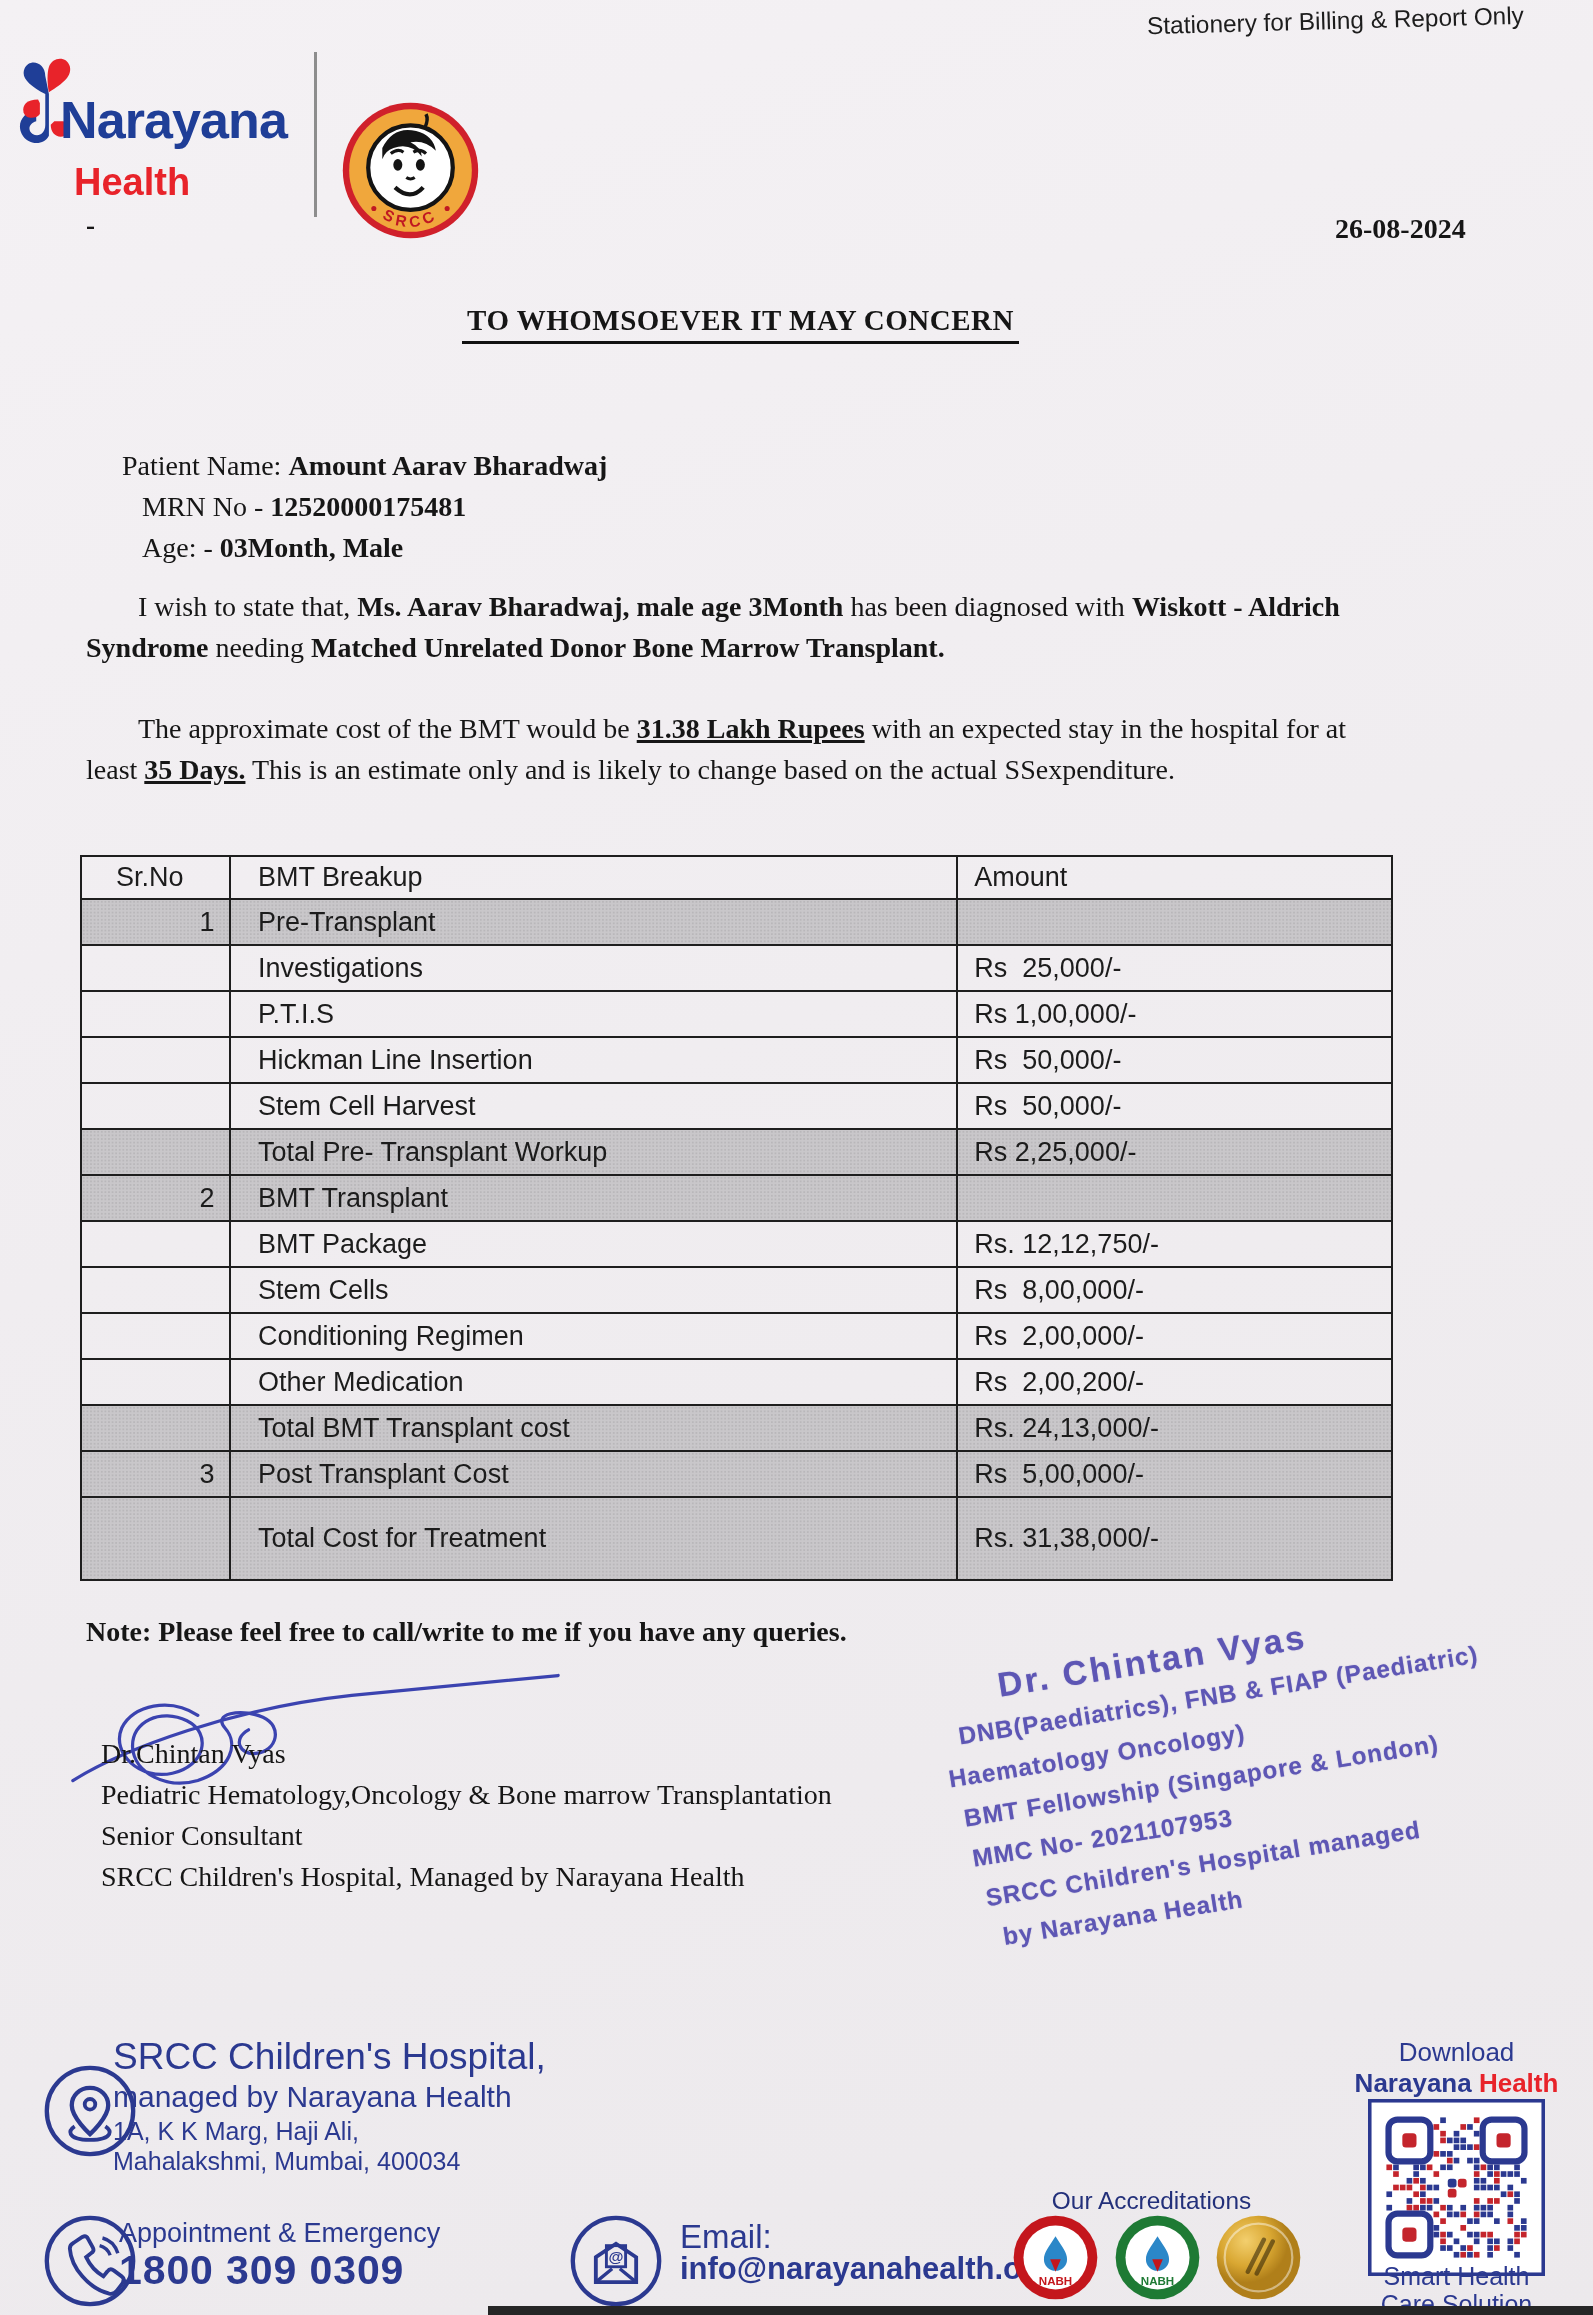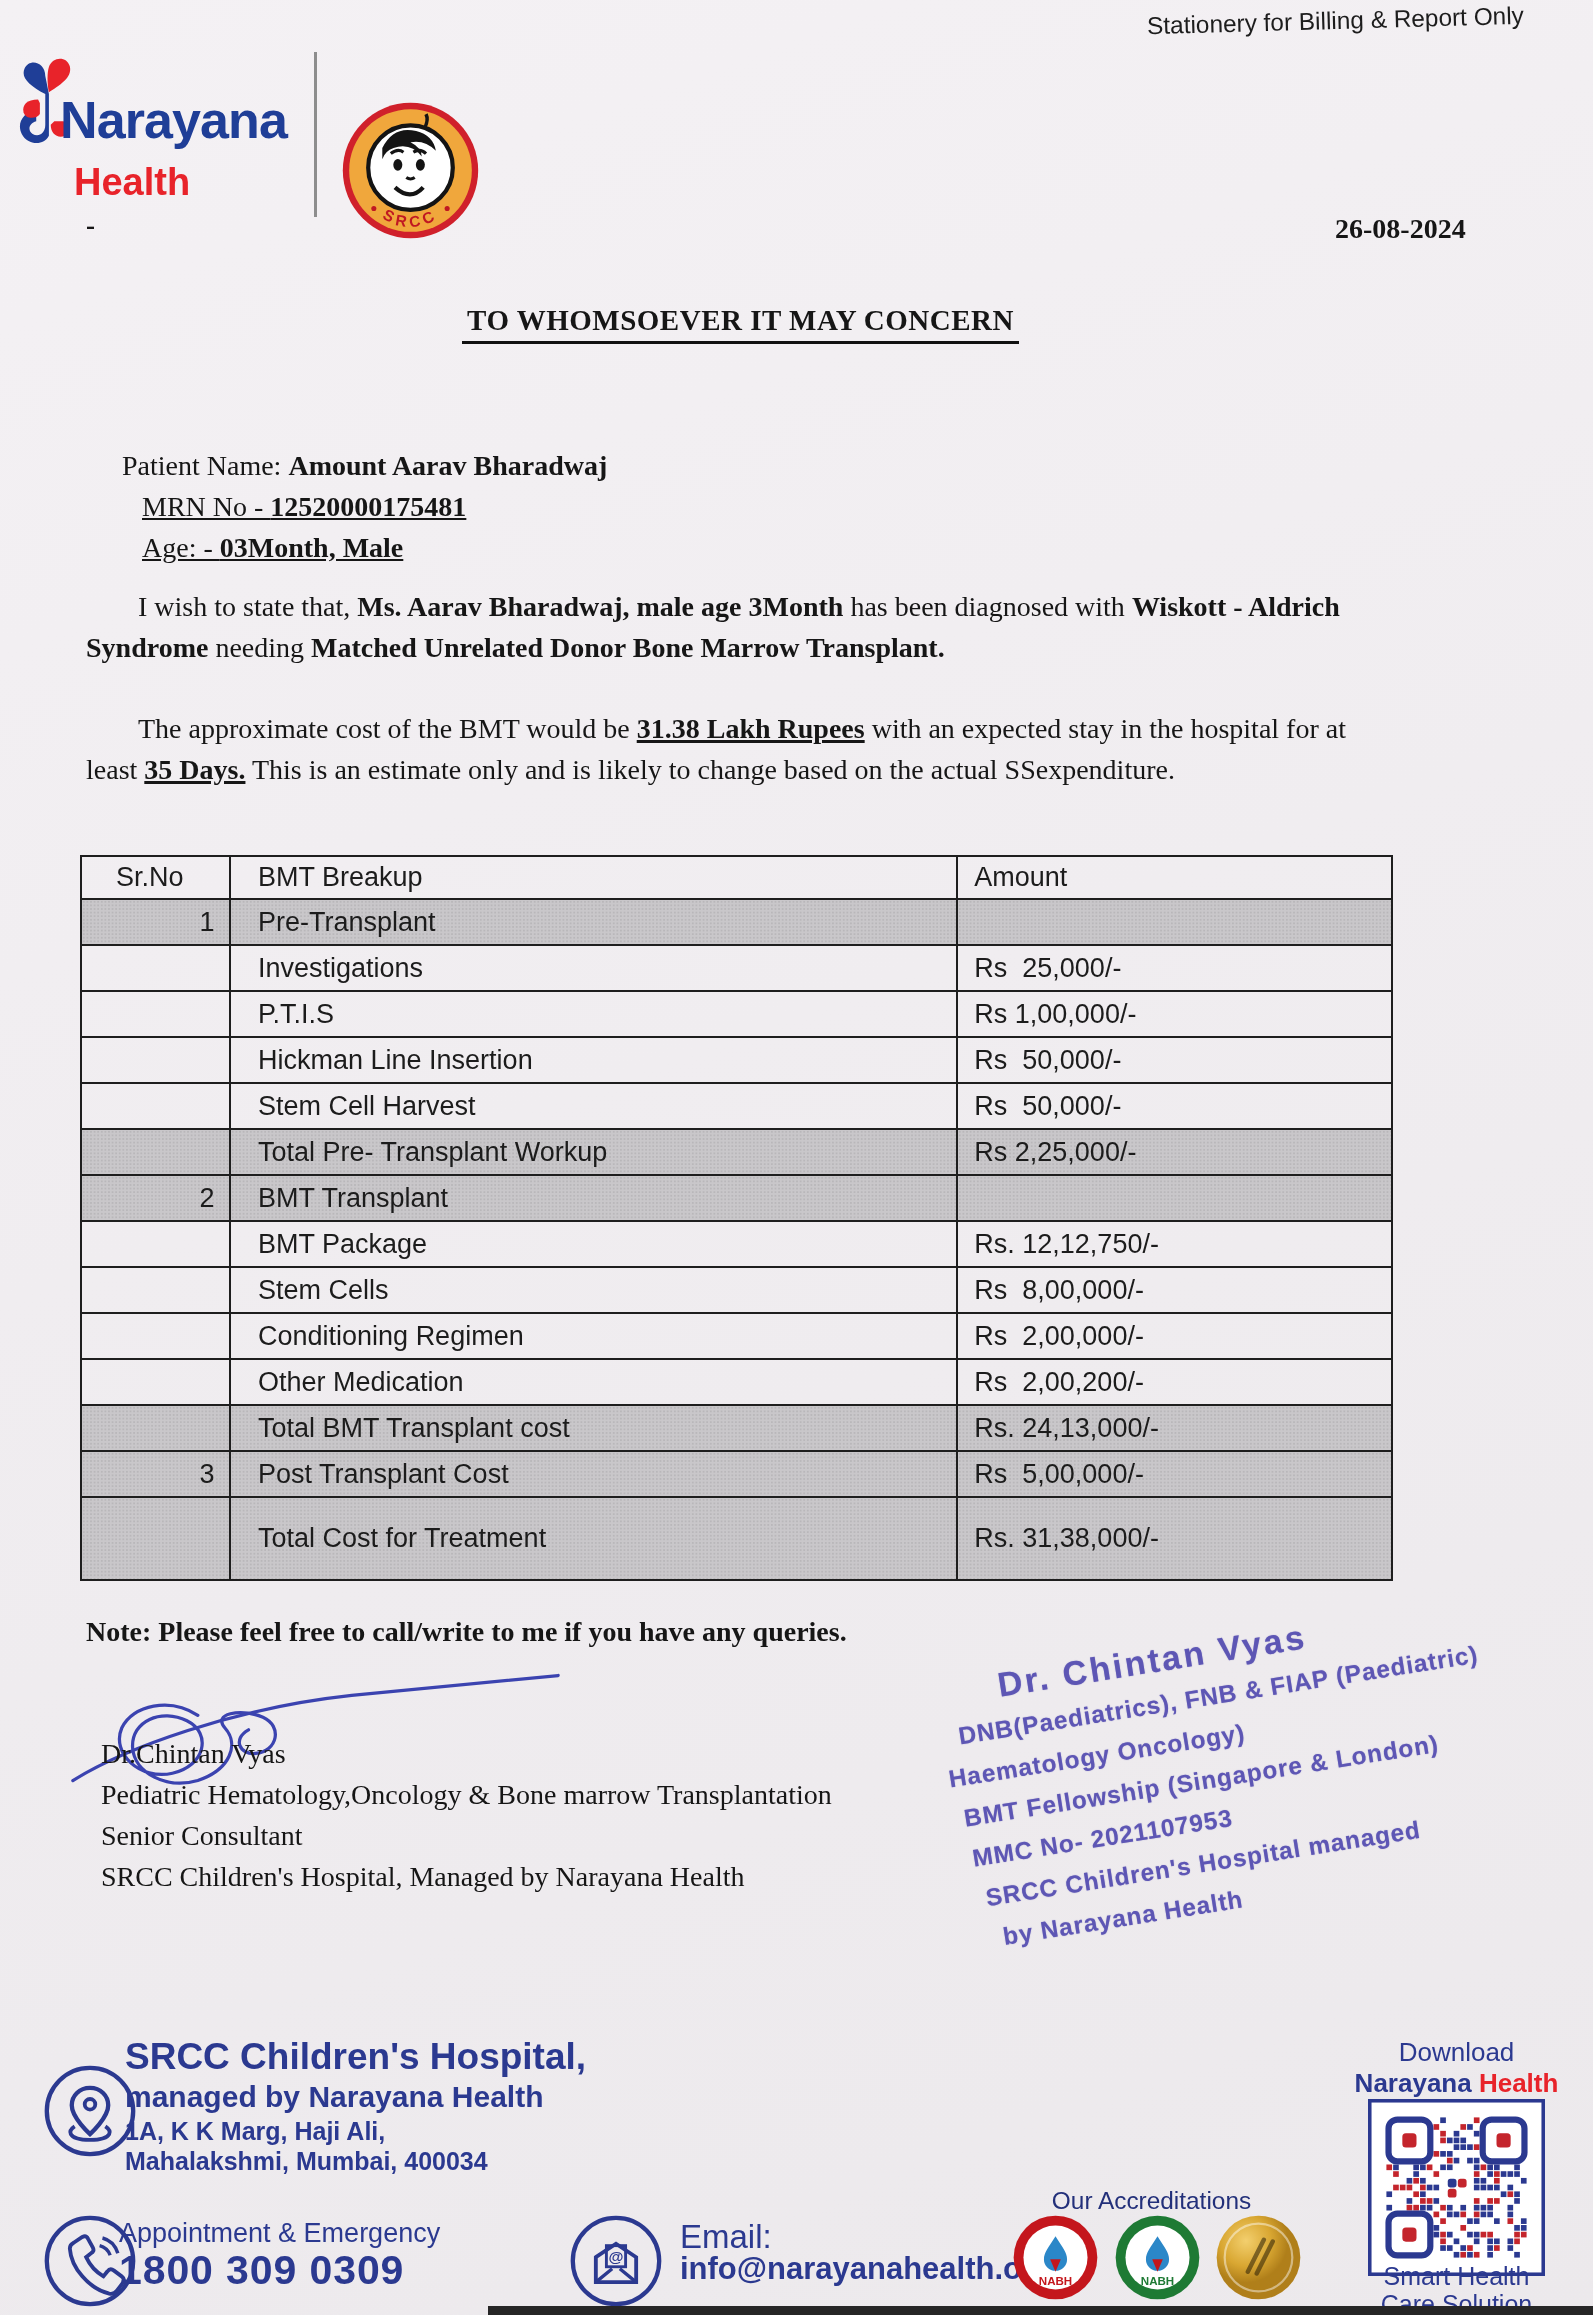--- a/index.html
+++ b/index.html
@@ -20,21 +20,21 @@
   .srcc-logo { position:absolute; left:340px; top:100px; }
   .doc-date { position:absolute; left:1335px; top:213px; font-size:28px; font-weight:bold; }
 
   .doc-title { position:absolute; left:80px; top:304px; width:1321px; text-align:center; }
   .doc-title span { display:inline-block; font-size:29px; font-weight:bold; letter-spacing:0.5px;
       border-bottom:3.6px solid #111; padding:0 5.4px 3.6px 5.4px; }
   .scan-dash { position:absolute; left:86px; top:210px; font-size:27px; font-weight:bold; }
 
   
   .patient { position:absolute; left:122px; top:445px; font-size:28px; line-height:41px; }
-  .patient .indent { margin-left:20px;text-decoration:underline; }
+  .patient .indent { margin-left:20px; }
   .patient b { font-weight:bold; }
 
   
   .para { position:absolute; left:86px; width:1313px; font-size:28px; line-height:41px; text-indent:52px; }
   .para1 { top:586px; }
   .para2 { top:708px; }
   .para span.b { font-weight:bold; }
   .para span.u { text-decoration:underline; text-decoration-thickness:2.7px; }
 
   
@@ -66,21 +66,21 @@
   .stamp-line:nth-child(2) { margin-left:16.3px; }
   .stamp-line:nth-child(3) { margin-left:0; }
   .stamp-line:nth-child(4) { margin-left:9px; }
   .stamp-line:nth-child(5) { margin-left:11px; }
   .stamp-line:nth-child(6) { margin-left:18px; }
   .stamp-line:nth-child(7) { margin-left:29px; }
 
   
   .footer-blue { color:#2b3990; font-family:"Liberation Sans",sans-serif; }
   .f-loc-icon { position:absolute; left:42px; top:2063px; }
-  .f-hospital { position:absolute; left:125px; top:2035px;font-weight:bold; }
+  .f-hospital { position:absolute; left:113px; top:2035px; }
   .f-hospital .h-name { font-size:37px; line-height:43px; }
   .f-hospital .h-managed { font-size:30px; line-height:38px; }
   .f-hospital .h-addr { font-size:25px; line-height:30px; }
   .f-phone-icon { position:absolute; left:42px; top:2213px; }
   .f-appt { position:absolute; left:119px; top:2218px; font-size:27px; }
   .f-phone { position:absolute; left:119px; top:2247px; font-size:41px; font-weight:bold; letter-spacing:0.9px; }
   .f-mail-icon { position:absolute; left:568px; top:2213px; }
   .f-mail-label { position:absolute; left:680px; top:2218px; font-size:33px; }
   .f-mail { position:absolute; left:680px; top:2251px; font-size:31px; font-weight:bold; }
   .f-accr-label { position:absolute; left:1002px; top:2187px; width:299px; text-align:center; font-size:24.4px;

